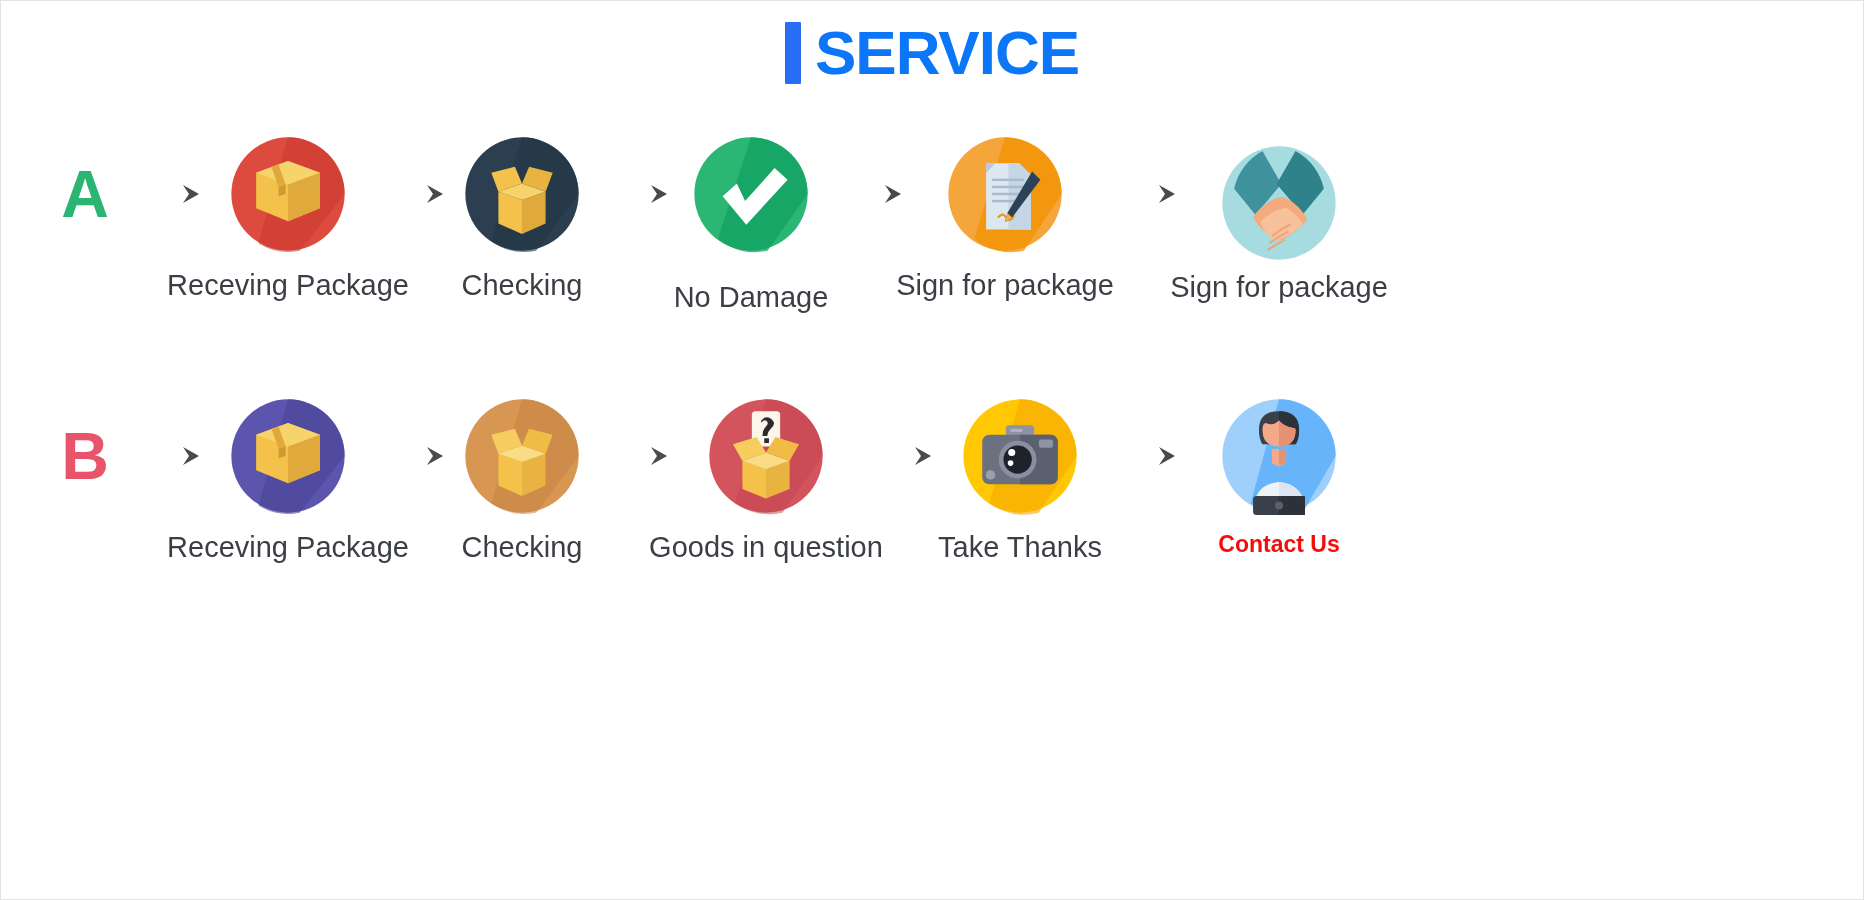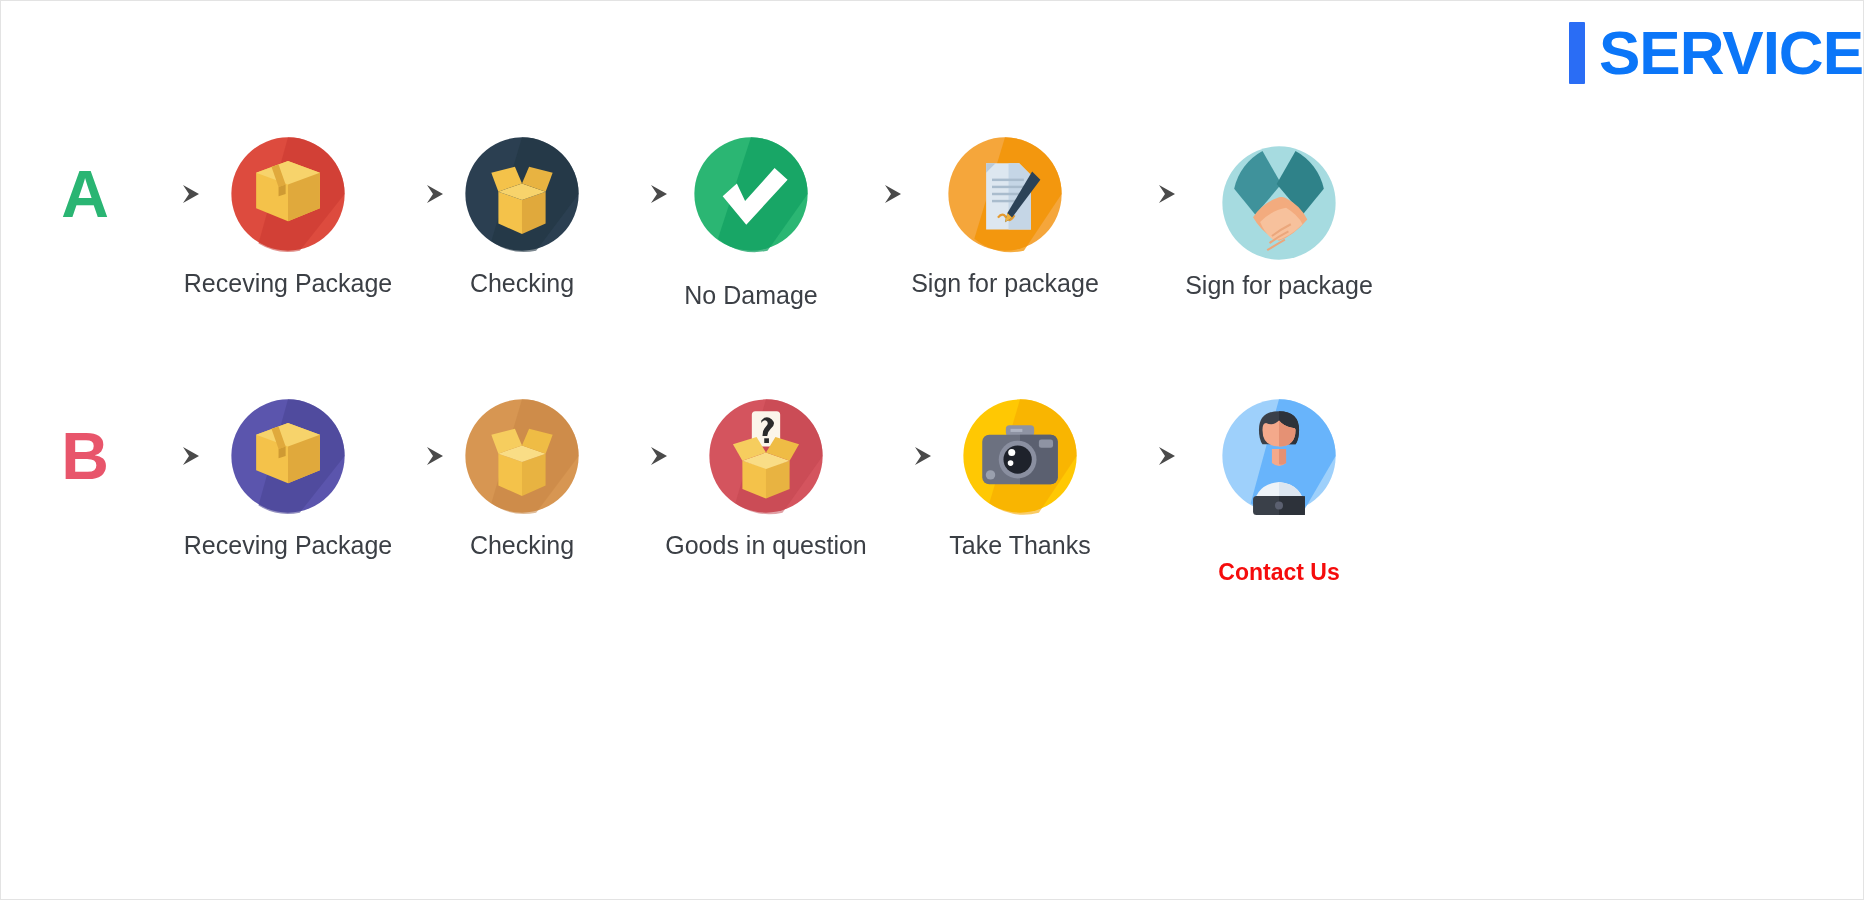--- a/index.html
+++ b/index.html
@@ -13,21 +13,21 @@
     position: relative;
     width: 1864px; height: 900px;
     background: #ffffff;
     border: 1px solid #e3e3e3;
   }
 
   
   .title-row {
     display: flex;
     align-items: center;
-    justify-content: flex-end;
+    justify-content: center;
     height: 104px;
     gap: 14px;
   }
   .title-bar {
     width: 16px; height: 62px;
     background: #2a6df5;
     border-radius: 1px;
   }
   .title-text {
     font-size: 62px;
@@ -67,21 +67,21 @@
     flex-direction: column;
     align-items: center;
   }
   .step-icon-wrap {
     height: 150px;
     display: flex;
     align-items: center;
     justify-content: center;
   }
   .step-label {
-    font-size: 25px;
+    font-size: 29px;
     color: #3b3f45;
     white-space: nowrap;
     text-align: center;
   }
   .step-label.accent {
     color: #f50c0c;
     font-weight: bold;
     font-size: 23px;
   }
   .arrow {
@@ -347,21 +347,21 @@
         <div class="step-label">Take Thanks</div>
       </div>
 
       <div class="arrow">
         <svg width="70" height="22" viewBox="0 0 70 22">
             <path d="M0 11 L54 11" stroke="url(#ga1)" stroke-width="3.6"></path>
             <path d="M52 2 L68 11 L52 20 L58 11 Z" fill="#4a4a4a"></path>
           </svg>
       </div>
 
-      <div class="step" style="width:200px;gap:28px;">
+      <div class="step" style="width:200px;">
         <div class="step-icon-wrap">
           <svg class="circle-svg" width="118" height="118" viewBox="0 0 100 100">
             <circle cx="50" cy="50" r="48" fill="#9ed0fb"></circle>
             <path d="M50 2 A48 48 0 0 1 98 50 L70 98 A48 48 0 0 1 26 90 Z" fill="#5eaffa" opacity=".85"></path>
             <path d="M33 28 q0 -16 17 -16 q17 0 17 16 q0 8 -3 12 l-28 0 q-3 -4 -3 -12 Z" fill="#3a4049"></path>
             <path d="M50 12 q17 0 17 16 q0 8 -3 12 l-14 0 Z" fill="#2d323a"></path>
             <path d="M36 28 q0 -6 3 -6 q6 3 11 -2 q4 5 11 6 q3 0 3 2 q0 14 -14 14 q-14 0 -14 -14 Z" fill="#f4a98b"></path>
             <path d="M50 20 q4 5 11 6 q3 0 3 2 q0 14 -14 14 Z" fill="#e59174"></path>
             <path d="M44 44 h12 v12 q-6 5 -12 0 Z" fill="#f4a98b"></path>
             <path d="M50 44 h6 v12 q-3 2 -6 1 Z" fill="#e59174"></path>

